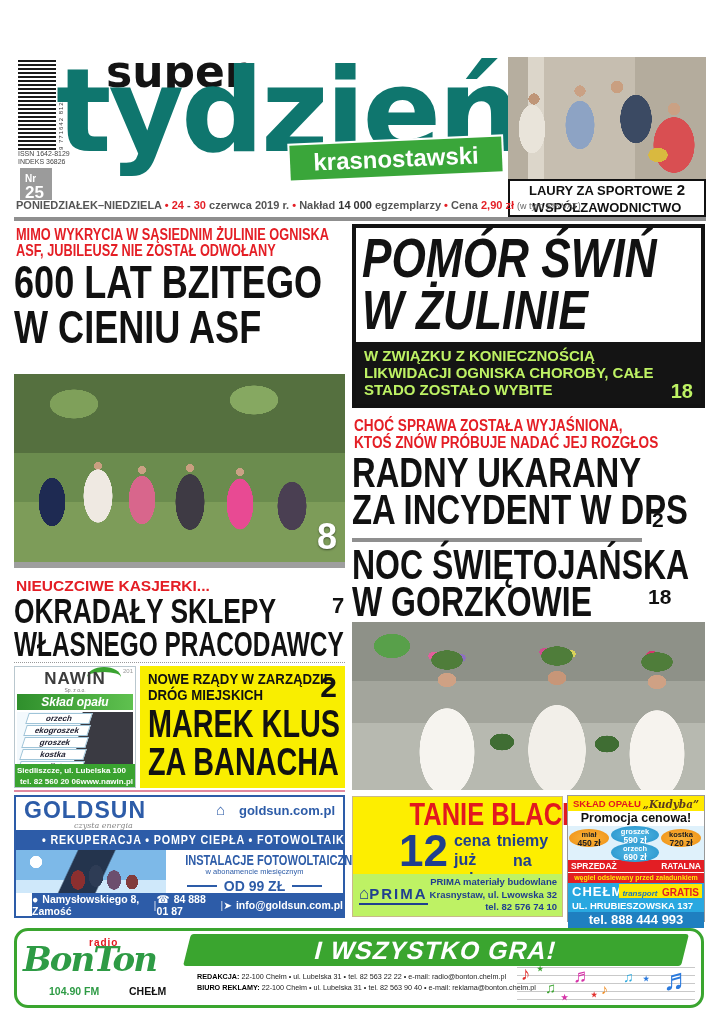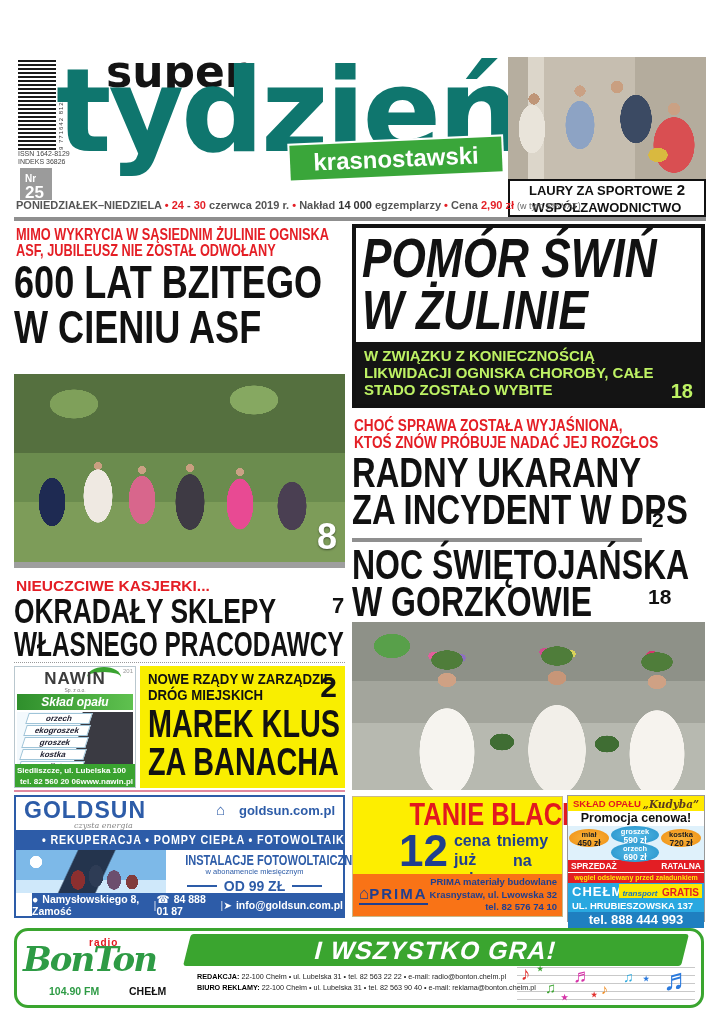--- a/index.html
+++ b/index.html
@@ -157,21 +157,21 @@
   .blachy{left:352px;top:796px;width:211px;height:121px;background:#fdee00;border:1px solid #c9b98a;
      box-sizing:border-box;padding-left:40px;}
   .blachy .title{text-align:center;font-size:30px;font-weight:bold;color:#e2181f;line-height:34px;}
   .blachy .mid{display:flex;align-items:flex-start;color:#203f8f;padding:0 6px;}
   .blachy .big{font-size:44px;font-weight:bold;line-height:40px;}
   .blachy .col{margin-left:6px;font-weight:bold;}
   .blachy .col .a{font-size:16px;line-height:19px;}
   .blachy .col .b{font-size:13px;line-height:16px;}
   .blachy .col2{margin-left:auto;margin-right:6px;font-weight:bold;text-align:center;}
   .blachy .col2 div{font-size:16px;line-height:20px;}
-  .blachy .strip{position:absolute;left:0;right:0;bottom:0;height:42px;background:#f97316;
+  .blachy .strip{position:absolute;left:0;right:0;bottom:0;height:42px;background:#bef264;
      display:flex;align-items:center;}
   .blachy .plogo{margin-left:6px;color:#203f8f;font-weight:bold;font-size:15px;letter-spacing:2px;
      border-bottom:2px solid #203f8f;line-height:18px;}
   .blachy .plogo .roof{font-size:17px;letter-spacing:0;}
   .blachy .ptxt{margin-left:auto;margin-right:5px;text-align:right;color:#203f8f;font-weight:bold;
      font-size:9.5px;line-height:12.5px;}
   .kudyba{left:567px;top:795px;width:138px;height:127px;border:1px solid #999;box-sizing:border-box;background:#fff;}
   .ku-head{height:15px;background:#ffe900;display:flex;align-items:center;justify-content:center;}
   .ku-head .r{color:#e2181f;font-weight:bold;font-size:9.5px;}
   .ku-head .n{color:#5a3b1e;font-weight:bold;font-style:italic;font-family:"DejaVu Serif",serif;

